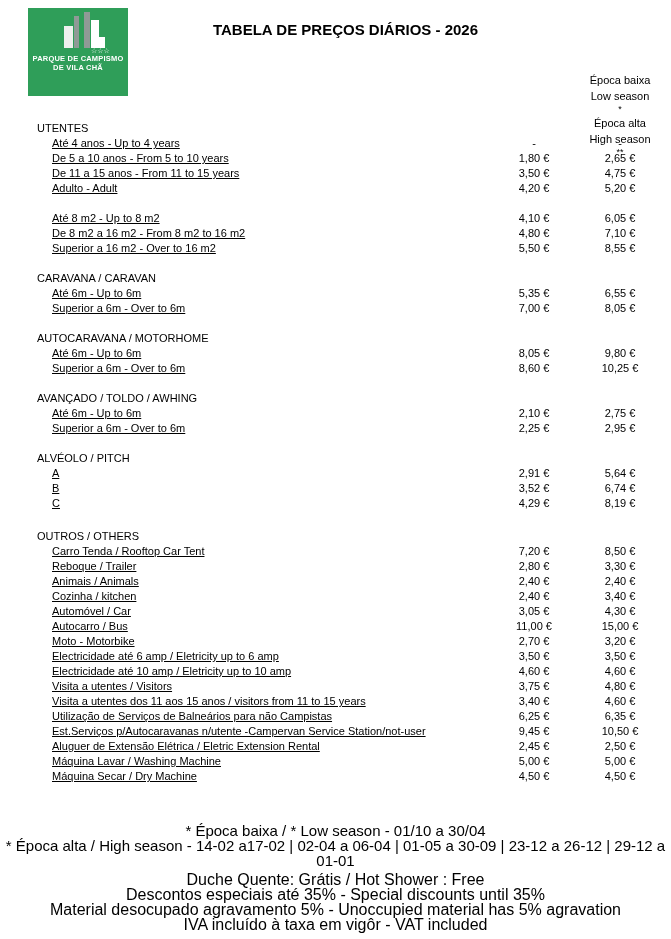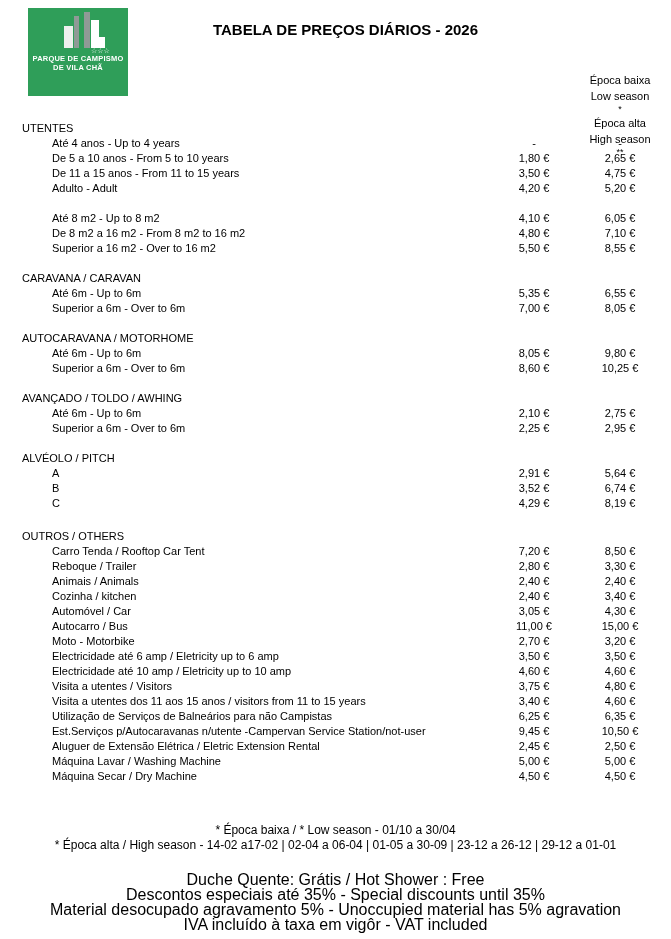--- a/index.html
+++ b/index.html
@@ -24,29 +24,29 @@
 
   
   .col-headers { position:absolute; top:72px; right:8px; display:flex;flex-direction:column; }
   .col-head { width:86px; text-align:center; font-size:11px; line-height:16px; }
   .col-head .mark { font-size:9px; line-height:11px; }
 
   
   .content { position:absolute; top:121px; left:0; right:8px; }
   .section { margin-bottom:15px; }
   .section.gap-lg { margin-bottom:18px; }
-  .section-title { padding-left:22px; font-size:11px; line-height:15px; }
+  .section-title { padding-left:6px; font-size:11px; line-height:15px;margin-left:31px; }
   .row { display:flex; font-size:11px; line-height:15px; }
-  .row-label { flex:1; padding-left:52px; white-space:nowrap; overflow:hidden; }
+  .row-label { flex:1; padding-left:52px; white-space:nowrap; overflow:hidden;text-decoration:underline; }
   .price { width:86px; flex-shrink:0; text-align:center; }
 
   
   .footnotes {
     position:absolute; top:823px; left:0; right:0;
-    text-align:center; font-size:12px; line-height:15px;
+    text-align:center; font-size:15px; line-height:15px;
   }
   .notes {
     position:absolute; top:872px; left:0; right:0;
     text-align:center; font-size:16px; line-height:15px;
   }
 </style>
 </head>
 <body>
 
 <div class="page">

